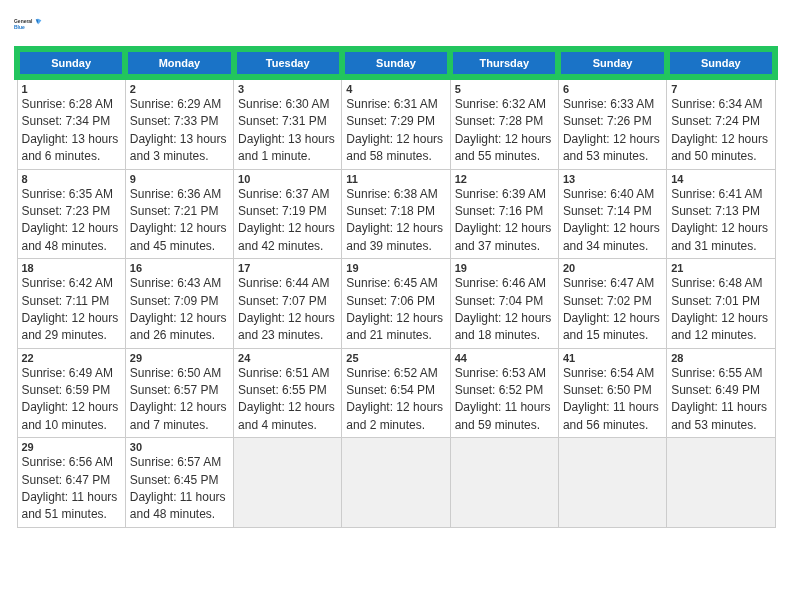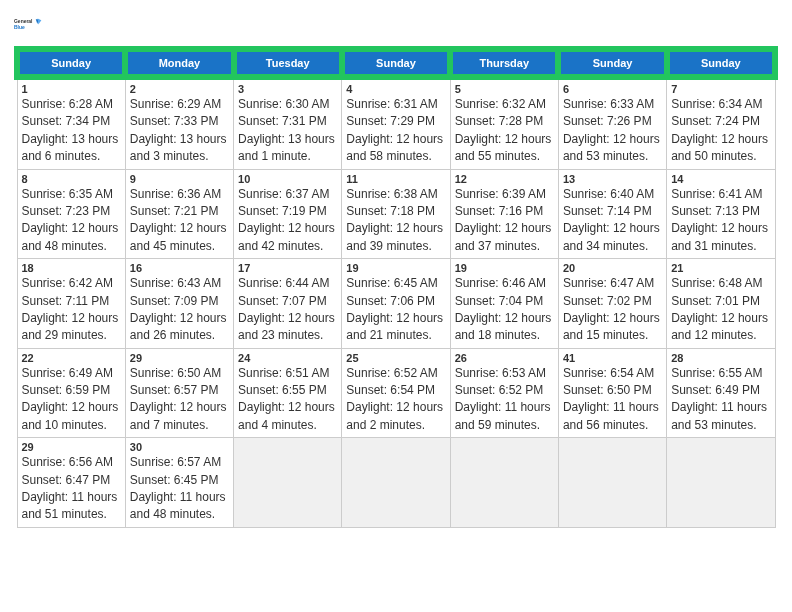--- a/index.html
+++ b/index.html
@@ -212,21 +212,21 @@
           </td>
           <td>
             <span class="day-num">24</span>
             <div class="day-info">Sunrise: 6:51 AM<br>Sunset: 6:55 PM<br>Daylight: 12 hours<br>and 4 minutes.</div>
           </td>
           <td>
             <span class="day-num">25</span>
             <div class="day-info">Sunrise: 6:52 AM<br>Sunset: 6:54 PM<br>Daylight: 12 hours<br>and 2 minutes.</div>
           </td>
           <td>
-            <span class="day-num">26</span>
+            <span class="day-num">44</span>
             <div class="day-info">Sunrise: 6:53 AM<br>Sunset: 6:52 PM<br>Daylight: 11 hours<br>and 59 minutes.</div>
           </td>
           <td>
             <span class="day-num">41</span>
             <div class="day-info">Sunrise: 6:54 AM<br>Sunset: 6:50 PM<br>Daylight: 11 hours<br>and 56 minutes.</div>
           </td>
           <td>
             <span class="day-num">28</span>
             <div class="day-info">Sunrise: 6:55 AM<br>Sunset: 6:49 PM<br>Daylight: 11 hours<br>and 53 minutes.</div>
           </td>

